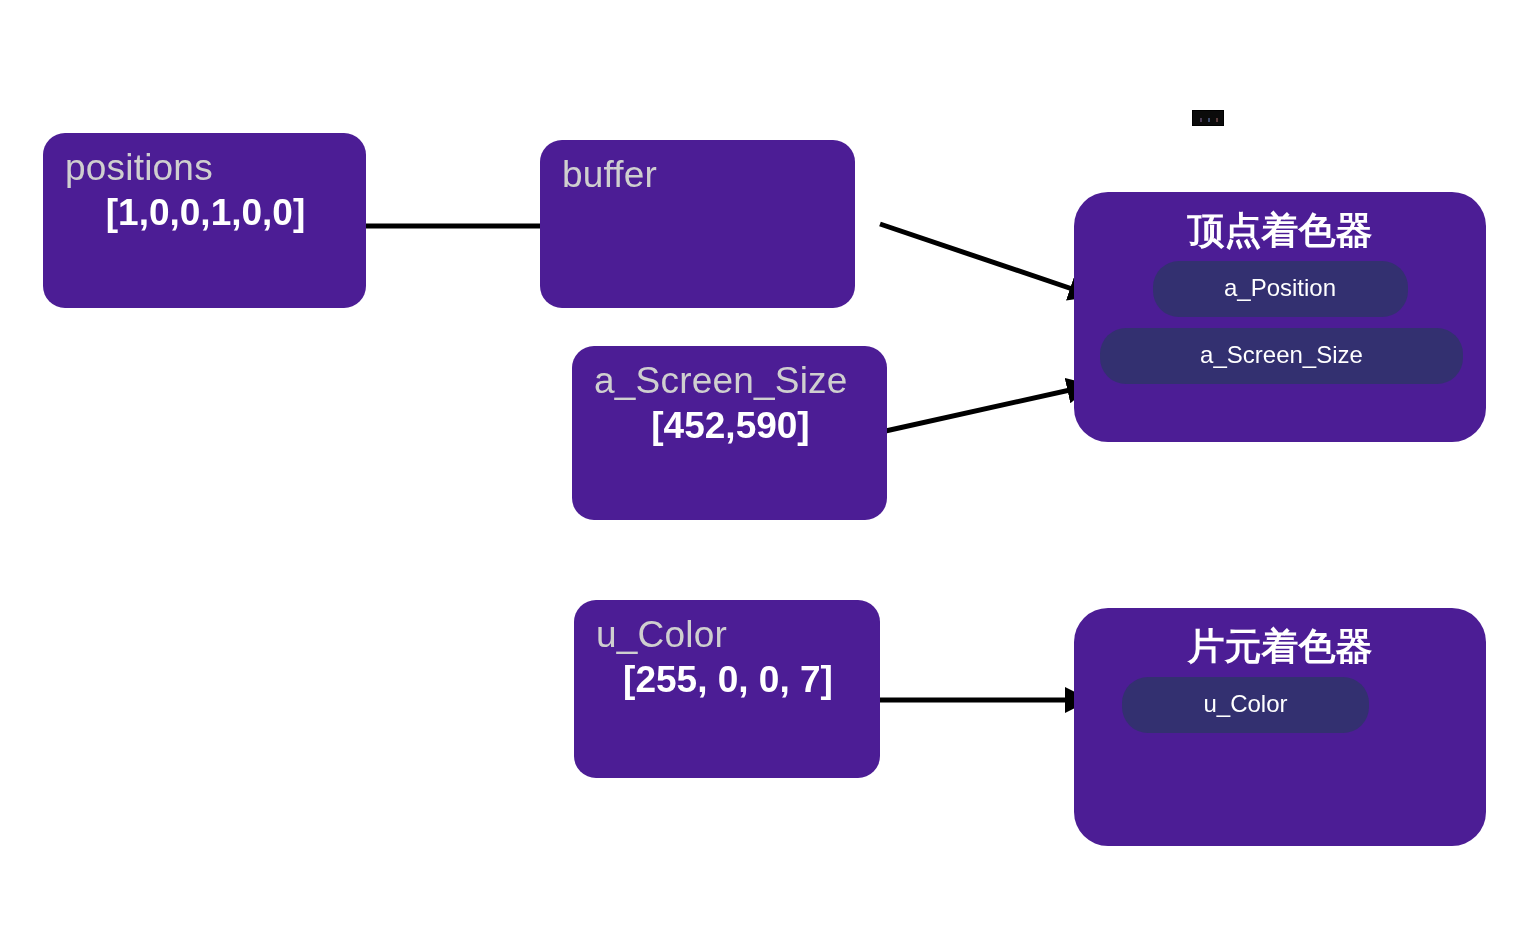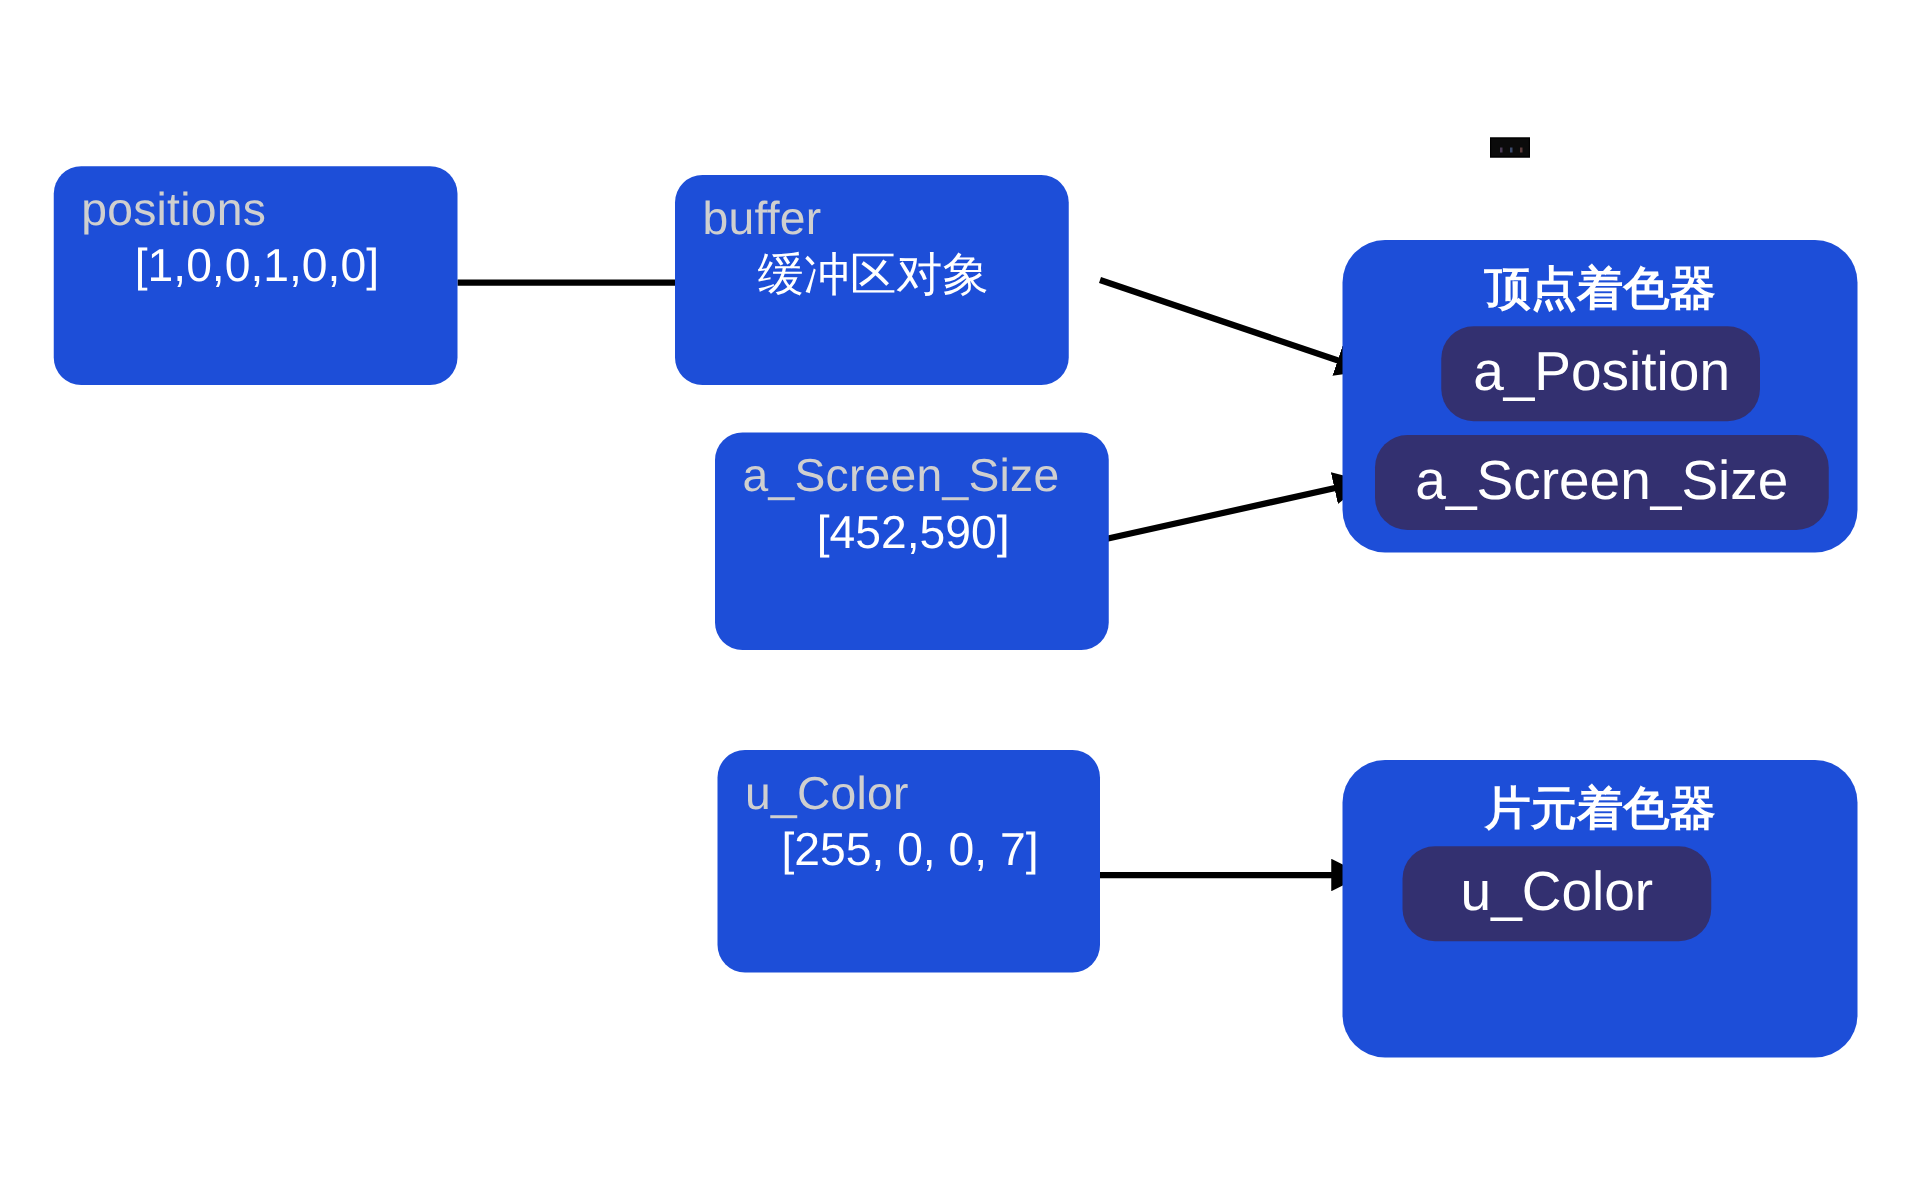--- a/index.html
+++ b/index.html
@@ -16,40 +16,40 @@
     width: 1532px;
     height: 952px;
     background: #ffffff;
     overflow: hidden;
   }
 
   
   .node {
     position: absolute;
     box-sizing: border-box;
-    background-color: #1d4ed8;
+    background-color: #4c1d95;
     border-radius: 22px;
     color: #ffffff;
     padding: 14px 20px 14px 22px;
     line-height: 1.12;
     overflow: hidden;
   }
   .node .title {
     display: block;
     color: #cfcfcf;
     font-size: 37px;
     font-weight: 400;
     letter-spacing: 0.2px;
     white-space: nowrap;
   }
   .node .value {
     display: block;
     color: #ffffff;
     font-size: 37px;
-    font-weight: 400;
+    font-weight: 700;
     text-align: center;
     white-space: nowrap;
     margin-top: 4px;
   }
   .node .heading {
     display: block;
     color: #ffffff;
     font-size: 37px;
     font-weight: 700;
     text-align: center;
@@ -65,21 +65,21 @@
   .shader-box .heading {
     margin-bottom: 10px;
   }
 
   
   .pill {
     box-sizing: border-box;
     background-color: #333070;
     border-radius: 26px;
     color: #ffffff;
-    font-size: 44px;
+    font-size: 24px;
     line-height: 1;
     text-align: center;
     padding: 15px 26px 17px 26px;
     white-space: nowrap;
     margin: 0 auto 11px auto;
   }
   .pill:last-child { margin-bottom: 0; }
 
   .pill-a-position   { width: 255px; }
   .pill-a-screensize { width: 363px; }
@@ -129,21 +129,20 @@
     <line x1="880" y1="700" x2="1086" y2="700" stroke="#000000" stroke-width="5" marker-end="url(#arrowhead)"></line>
   </svg>
 
   <div class="node" style="left:43px; top:133px; width:323px; height:175px;">
     <span class="title">positions</span>
     <span class="value">[1,0,0,1,0,0]</span>
   </div>
 
   <div class="node" style="left:540px; top:140px; width:315px; height:168px;">
     <span class="title">buffer</span>
-    <span class="value">缓冲区对象</span>
   </div>
 
   <div class="node" style="left:572px; top:346px; width:315px; height:174px;">
     <span class="title">a_Screen_Size</span>
     <span class="value">[452,590]</span>
   </div>
 
   <div class="node" style="left:574px; top:600px; width:306px; height:178px;">
     <span class="title">u_Color</span>
     <span class="value">[255, 0, 0, 7]</span>

